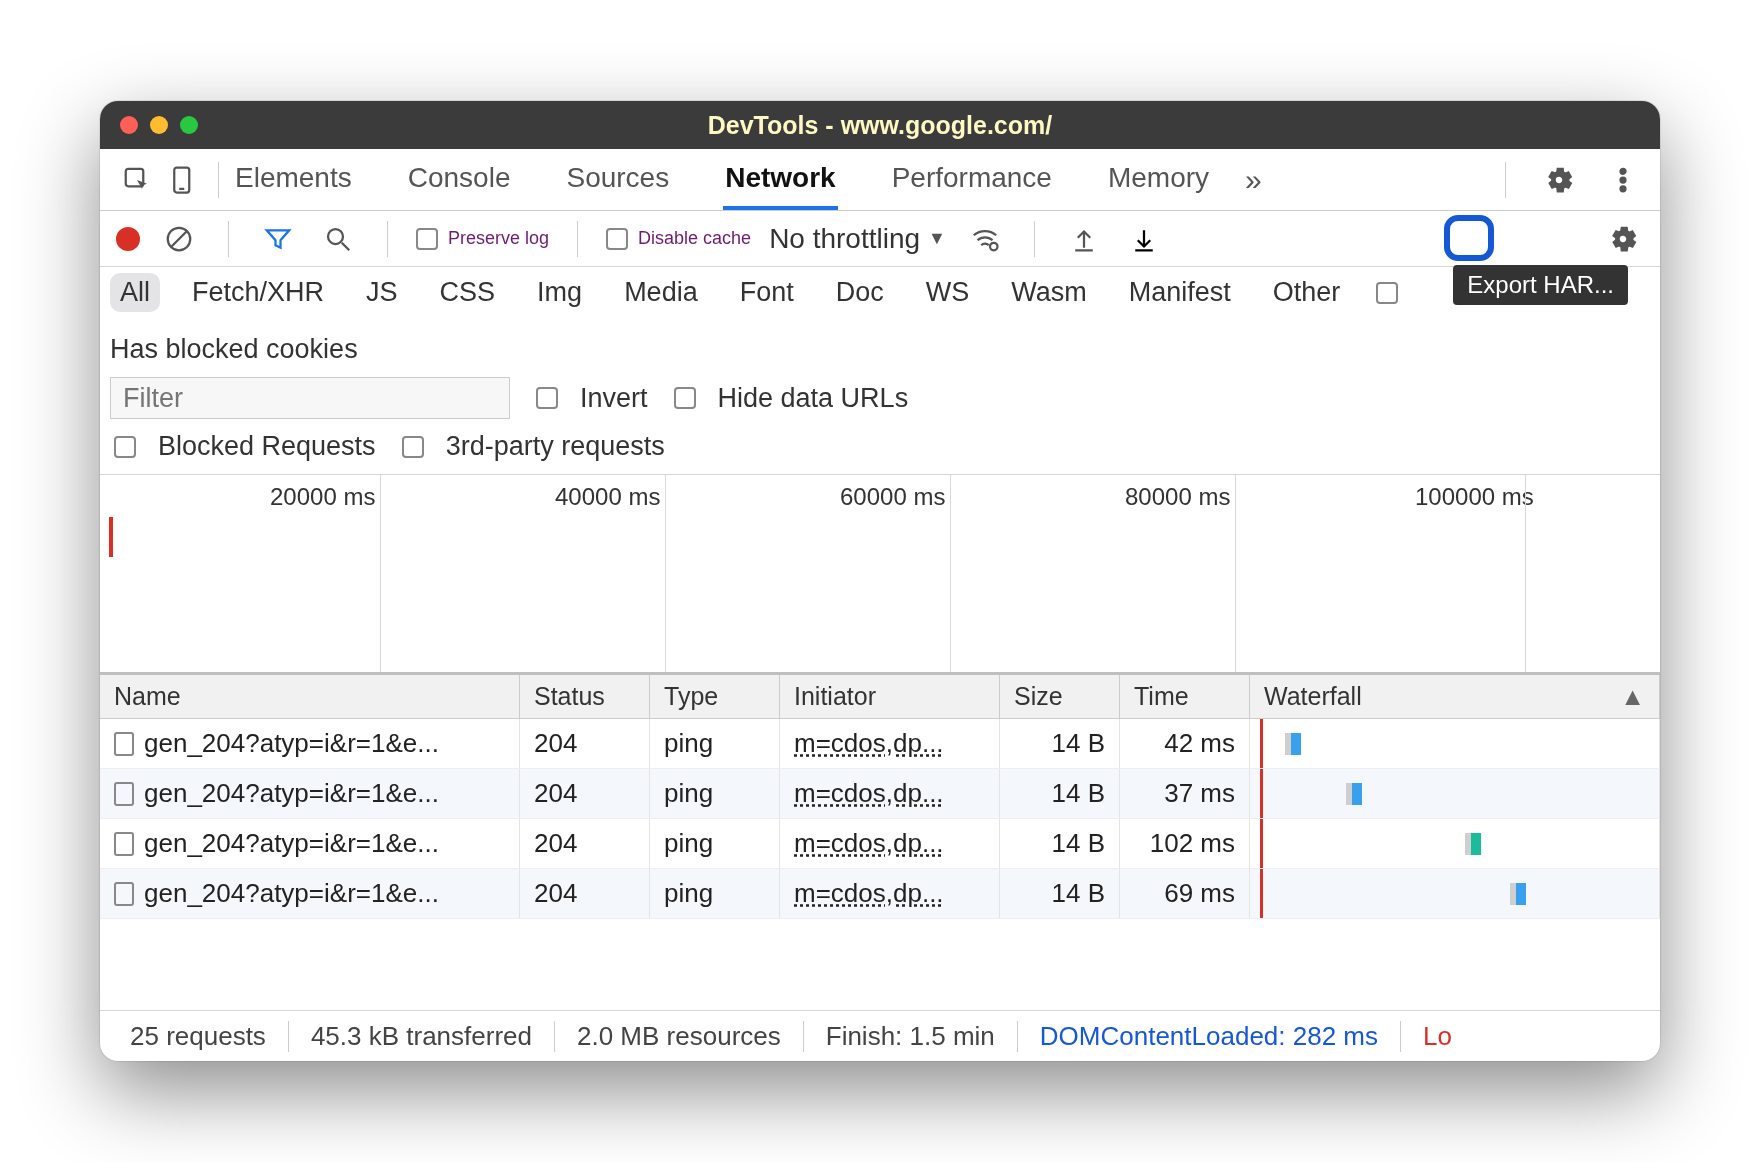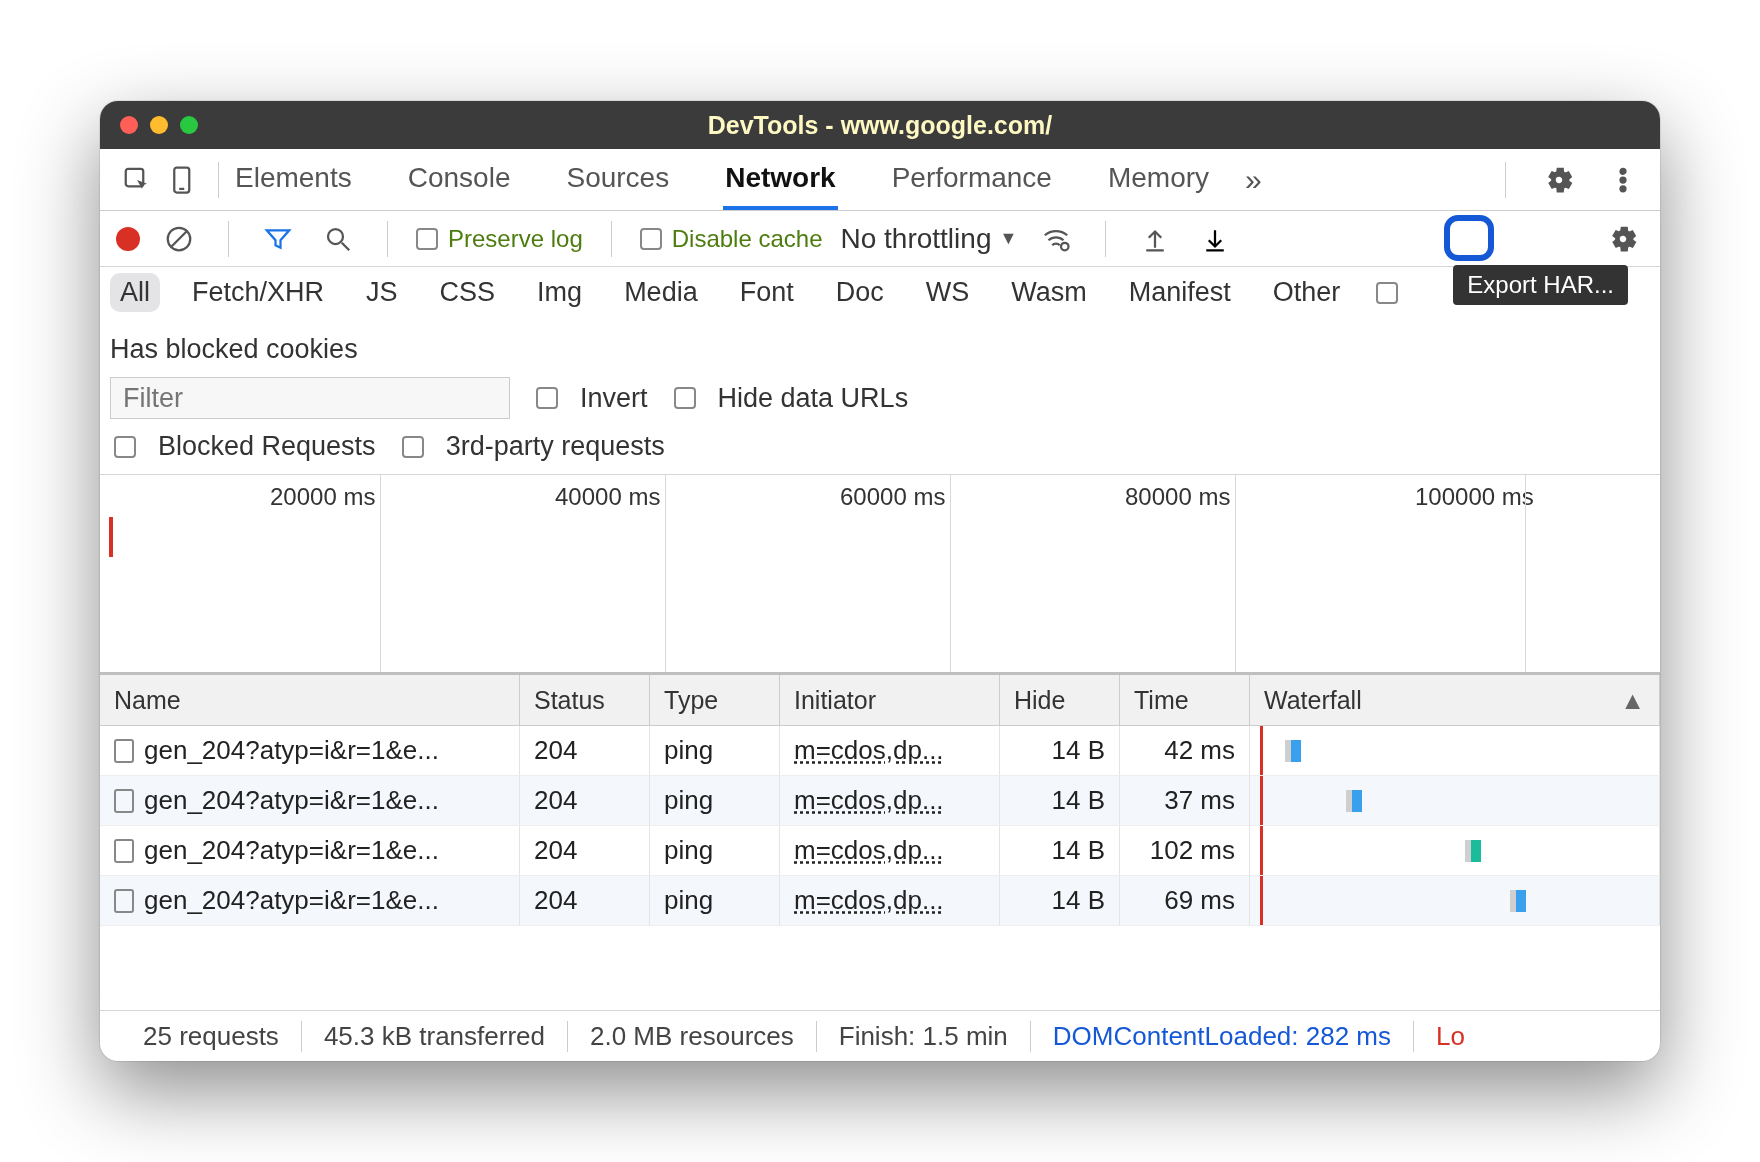--- a/index.html
+++ b/index.html
@@ -39,21 +39,21 @@
   .tab{padding:12px 2px;border-bottom:4px solid transparent;cursor:pointer;}
   .tab.active{color:#111;font-weight:600;border-bottom-color:#1a73e8;}
   .more-tabs{color:#555;font-size:30px;margin-left:30px;}
   .tabs-right{margin-left:auto;display:flex;align-items:center;gap:22px;}
   
   .toolbar{height:56px;border-bottom:1px solid #d6d6d6;display:flex;align-items:center;padding:0 16px;gap:18px;color:#444;position:relative;}
   .rec-dot{width:24px;height:24px;border-radius:50%;background:#d93025;}
   .tb-ico svg{width:30px;height:30px;}
   .funnel svg{stroke:#1a73e8;}
   .checkbox{width:22px;height:22px;border:2px solid #888;border-radius:4px;display:inline-block;flex:0 0 auto;}
-  .tb-label{font-size:24px;color:#4d7c0f;}
+  .tb-label{font-size:18px;color:#701a75;}
   .tb-group{display:flex;align-items:center;gap:10px;}
   .throttle{display:flex;align-items:center;gap:8px;color:#333;}
   .throttle .caret{font-size:18px;color:#555;}
   .ring{position:absolute;right:166px;top:4px;width:50px;height:46px;border:6px solid #1558d6;border-radius:14px;pointer-events:none;}
   .tooltip{position:absolute;right:32px;top:54px;background:#333;color:#fff;font-size:24px;padding:6px 14px;border-radius:4px;white-space:nowrap;z-index:10;}
   .tb-end{margin-left:auto;display:flex;align-items:center;gap:22px;}
   
   .filters{border-bottom:1px solid #d6d6d6;padding:6px 10px 12px 10px;display:flex;flex-direction:column;gap:12px;}
   .frow{display:flex;align-items:center;gap:22px;flex-wrap:wrap;font-size:27px;color:#333;}
   .filter-input{width:400px;height:42px;border:1px solid #ccc;background:#f7f7f7;padding:4px 12px;font-size:27px;color:#666;}
@@ -63,38 +63,38 @@
   
   .timeline{height:200px;border-bottom:3px solid #bfbfbf;position:relative;background:#fff;}
   .tl-labels{position:relative;height:40px;}
   .tl-lab{position:absolute;top:8px;font-size:24px;color:#333;}
   .tl-grid{position:absolute;top:0;bottom:0;width:1px;background:#d8d8d8;}
   .tl-body{position:absolute;left:0;right:0;top:42px;bottom:0;}
   .tl-redline{position:absolute;left:9px;top:0;width:4px;height:40px;background:#d93025;}
   
   .grid{flex:1;display:flex;flex-direction:column;overflow:hidden;border-bottom:1px solid #d6d6d6;}
   .ghead,.grow{display:grid;grid-template-columns:420px 130px 130px 220px 120px 130px 1fr;align-items:center;}
-  .ghead{height:51px;background:#f1f1f1;border-bottom:1px solid #ccc;font-size:25px;color:#333;}
+  .ghead{height:44px;background:#f1f1f1;border-bottom:1px solid #ccc;font-size:25px;color:#333;}
   .ghead>div{padding:0 14px;border-right:1px solid #ccc;height:100%;display:flex;align-items:center;}
   .ghead>div:last-child{justify-content:space-between;}
   .grid-body{overflow:hidden;}
   .grow{height:50px;font-size:26px;color:#222;border-bottom:1px solid #eee;}
   .grow:nth-child(even){background:#f4f7fb;}
   .grow>div{padding:0 14px;white-space:nowrap;overflow:hidden;text-overflow:ellipsis;border-right:1px solid #e4e4e4;height:100%;display:flex;align-items:center;}
   .cell-name{gap:10px;}
   .doc-ico{width:20px;height:24px;border:2px solid #888;border-radius:3px;flex:0 0 auto;}
   .cell-size,.cell-time{justify-content:flex-end;}
   .initiator span{text-decoration:underline dotted;color:#222;}
   .wf-cell{position:relative;padding:0 !important;}
   .wf-red{position:absolute;left:10px;top:0;bottom:0;width:3px;background:#d93025;}
   .wf-bar{position:absolute;top:14px;height:22px;display:flex;}
   .wf-bar .q{width:6px;background:#cfcfcf;}
   .wf-bar .d{width:10px;background:#39a0ed;}
   
-  .status{height:50px;display:flex;align-items:center;font-size:26px;color:#444;padding:0 21px;gap:0;}
+  .status{height:50px;display:flex;align-items:center;font-size:26px;color:#444;padding:0 8px;gap:0;}
   .status .seg{padding:0 22px;border-right:1px solid #ccc;}
   .status .seg:last-child{border-right:none;}
   .status .dom{color:#1558d6;}
   .status .load{color:#d93025;}
   .gear svg, .kebab svg{width:30px;height:30px;fill:#555;}
 </style>
 </head>
 <body>
 
 <div class="window">
@@ -265,21 +265,21 @@
       <div class="tl-grid" style="left: 1135px;"></div>
       <div class="tl-grid" style="left: 1425px;"></div>
     </div>
 
   <div class="grid">
     <div class="ghead">
       <div>Name</div>
       <div>Status</div>
       <div>Type</div>
       <div>Initiator</div>
-      <div>Hide</div>
+      <div>Size</div>
       <div>Time</div>
       <div>
         <span>Waterfall</span>
         <span style="color:#666">▲</span>
       </div>
     </div>
     <div class="grid-body" id="grid-body">
         <div class="grow">
           <div class="cell-name">
             <span class="doc-ico"></span>

